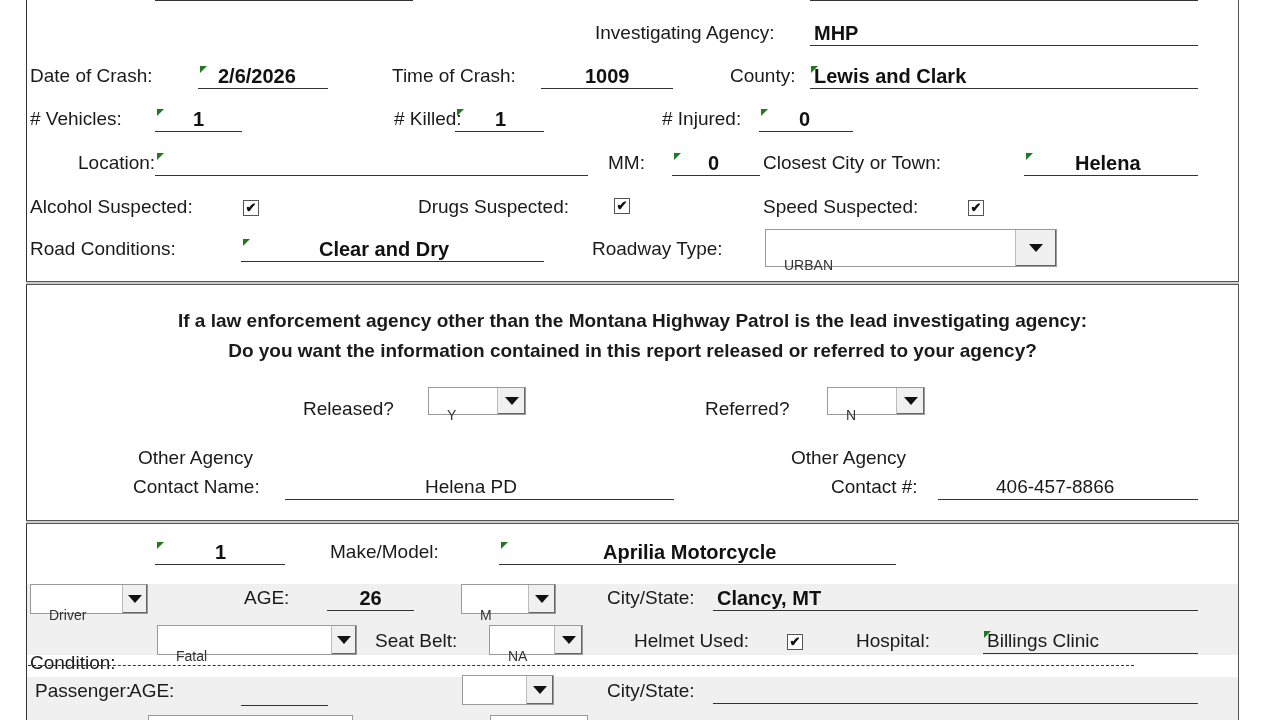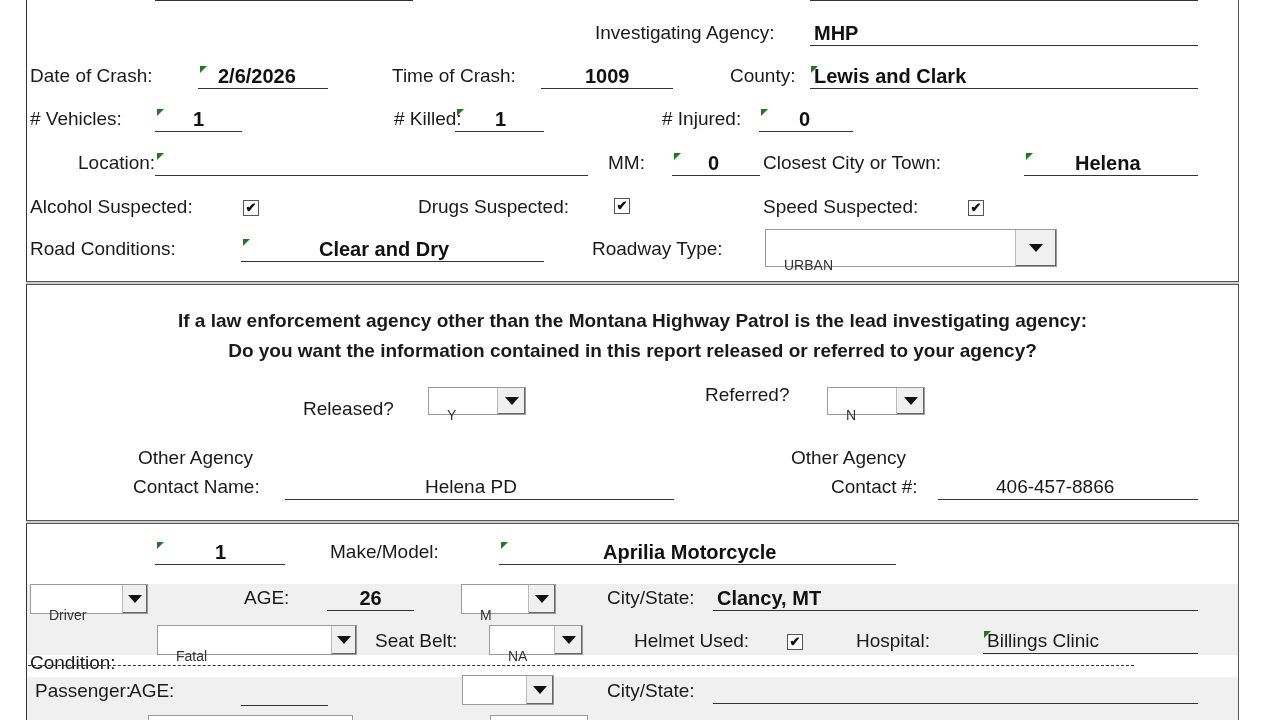--- a/index.html
+++ b/index.html
@@ -107,21 +107,21 @@
 <div class="sep" style="top:281px;"></div>
 
 <div class="notice" style="top:307px;">If a law enforcement agency other than the Montana Highway Patrol is the lead investigating agency:</div>
 <div class="notice" style="top:337px;">Do you want the information contained in this report released or referred to your agency?</div>
 
 <div class="abs label" style="left:303px; top:398px;">Released?</div>
 <div class="dd" style="left:428px; top:387px; width:98px; height:28px;">
   <span class="dd-text" style="top:3px;">Y</span>
   <span class="dd-btn" style="width:27px;"></span>
 </div>
-<div class="abs label" style="left:705px; top:384px;">Referred?</div>
+<div class="abs label" style="left:705px; top:398px;">Referred?</div>
 <div class="dd" style="left:827px; top:387px; width:98px; height:28px;">
   <span class="dd-text" style="top:3px;">N</span>
   <span class="dd-btn" style="width:27px;"></span>
 </div>
 
 <div class="abs label" style="left:138px; top:447px;">Other Agency</div>
 <div class="abs label" style="left:133px; top:476px;text-align:center;">Contact Name:</div>
 <div class="abs uline" style="left:285px; top:476px; width:389px;">
   <span style="position:absolute; left:140px; top:0;">Helena PD</span>
 </div>

